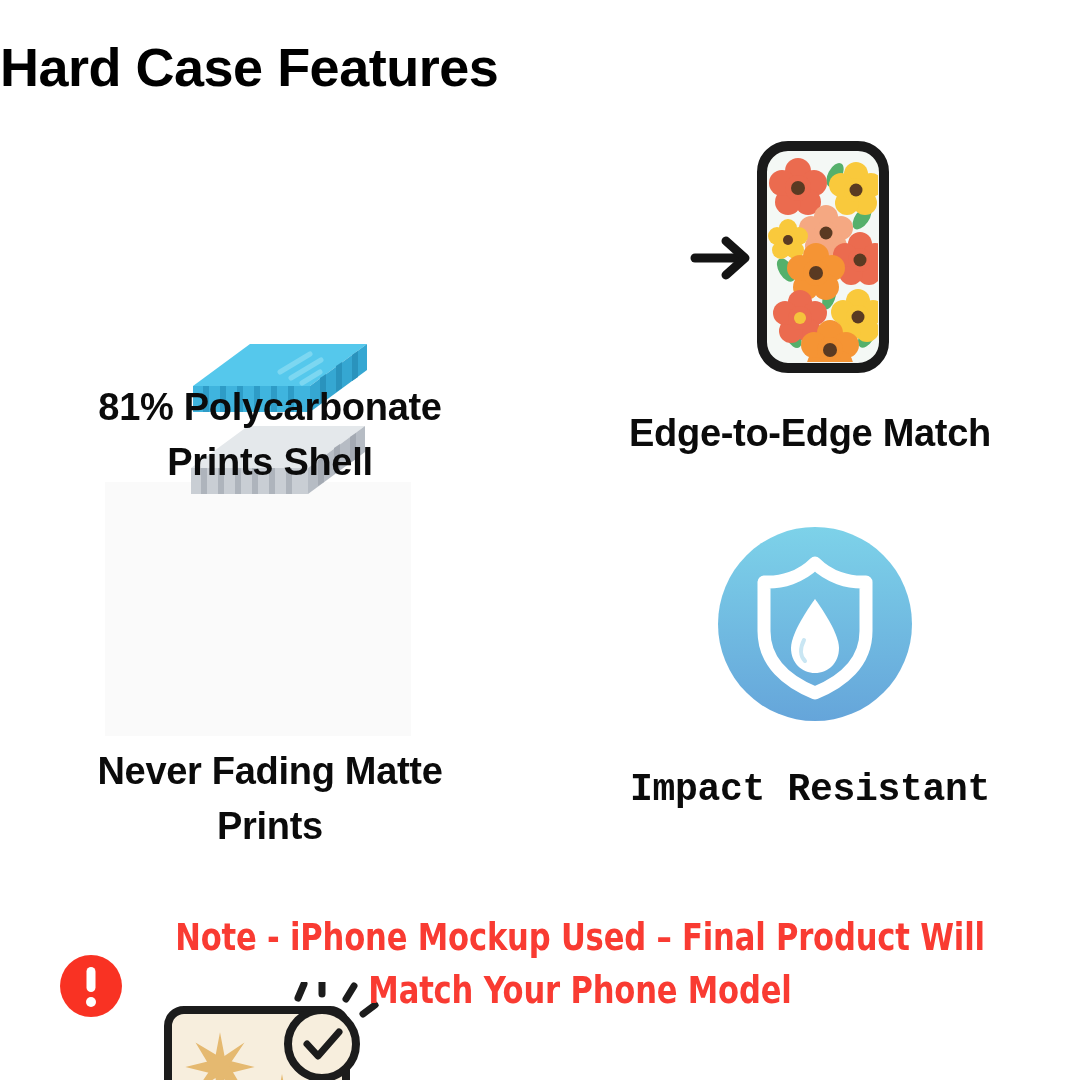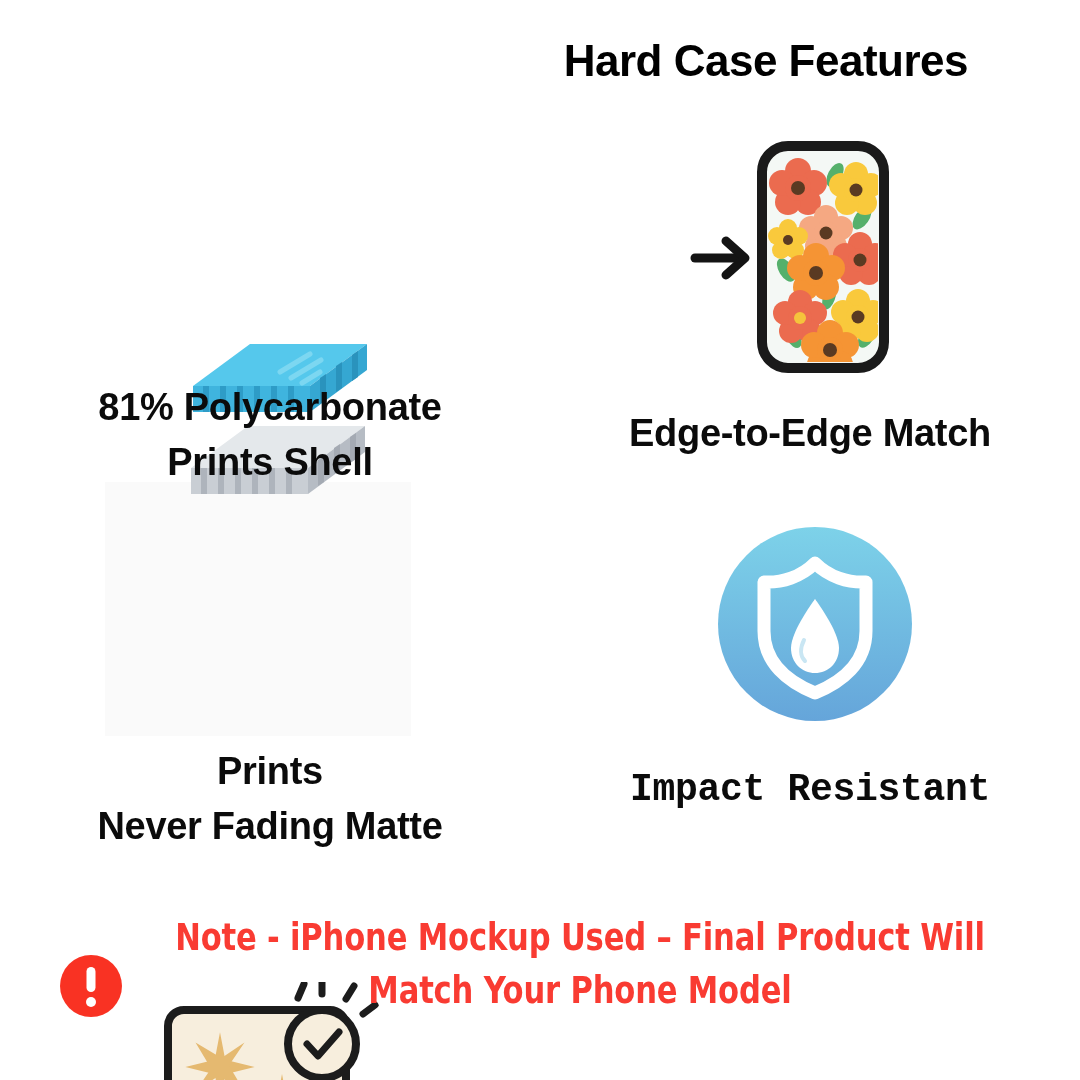--- a/index.html
+++ b/index.html
@@ -8,22 +8,22 @@
     background:#FFFFFF;
     font-family:"Liberation Sans", sans-serif;
     overflow:hidden;
     position:relative;
   }
   #page{position:relative;width:1080px;height:1080px;}
 
   
   .title{
     position:absolute;left:0;top:36px;width:968px;
-    text-align:right;
-    font-size:44px;font-weight:700;color:#000000;
+    text-align:left;
+    font-size:54px;font-weight:700;color:#000000;
     letter-spacing:-0.5px;
   }
 
   
   .cell{position:absolute;}
 
   .cell-label{
     position:absolute;
     text-align:center;
     font-size:38px;font-weight:700;color:#0B0B0B;
@@ -334,22 +334,22 @@
             <line x1="148" y1="16" x2="154" y2="2"></line>
             <line x1="172" y1="12" x2="172" y2="0"></line>
             <line x1="196" y1="17" x2="204" y2="4"></line>
             <line x1="213" y1="32" x2="225" y2="23"></line>
           </g>
         </g>
       </svg>
     </div>
 
     <div class="cell-label" style="left:20px;top:262px;width:500px;">
+      <div>Never Fading Matte</div>
       <div>Prints</div>
-      <div>Never Fading Matte</div>
     </div>
   </div>
 
   <div class="cell" style="left:540px;top:500px;width:540px;height:340px;">
 
     <div class="shield-wrap" style="left:178px;top:27px;">
       <svg viewBox="0 0 194 194" width="194" height="194" aria-hidden="true">
         <defs>
           <linearGradient id="shieldGrad" x1="0" y1="0" x2="0" y2="1">
             <stop offset="0%" stop-color="#7DD2E9"></stop>

